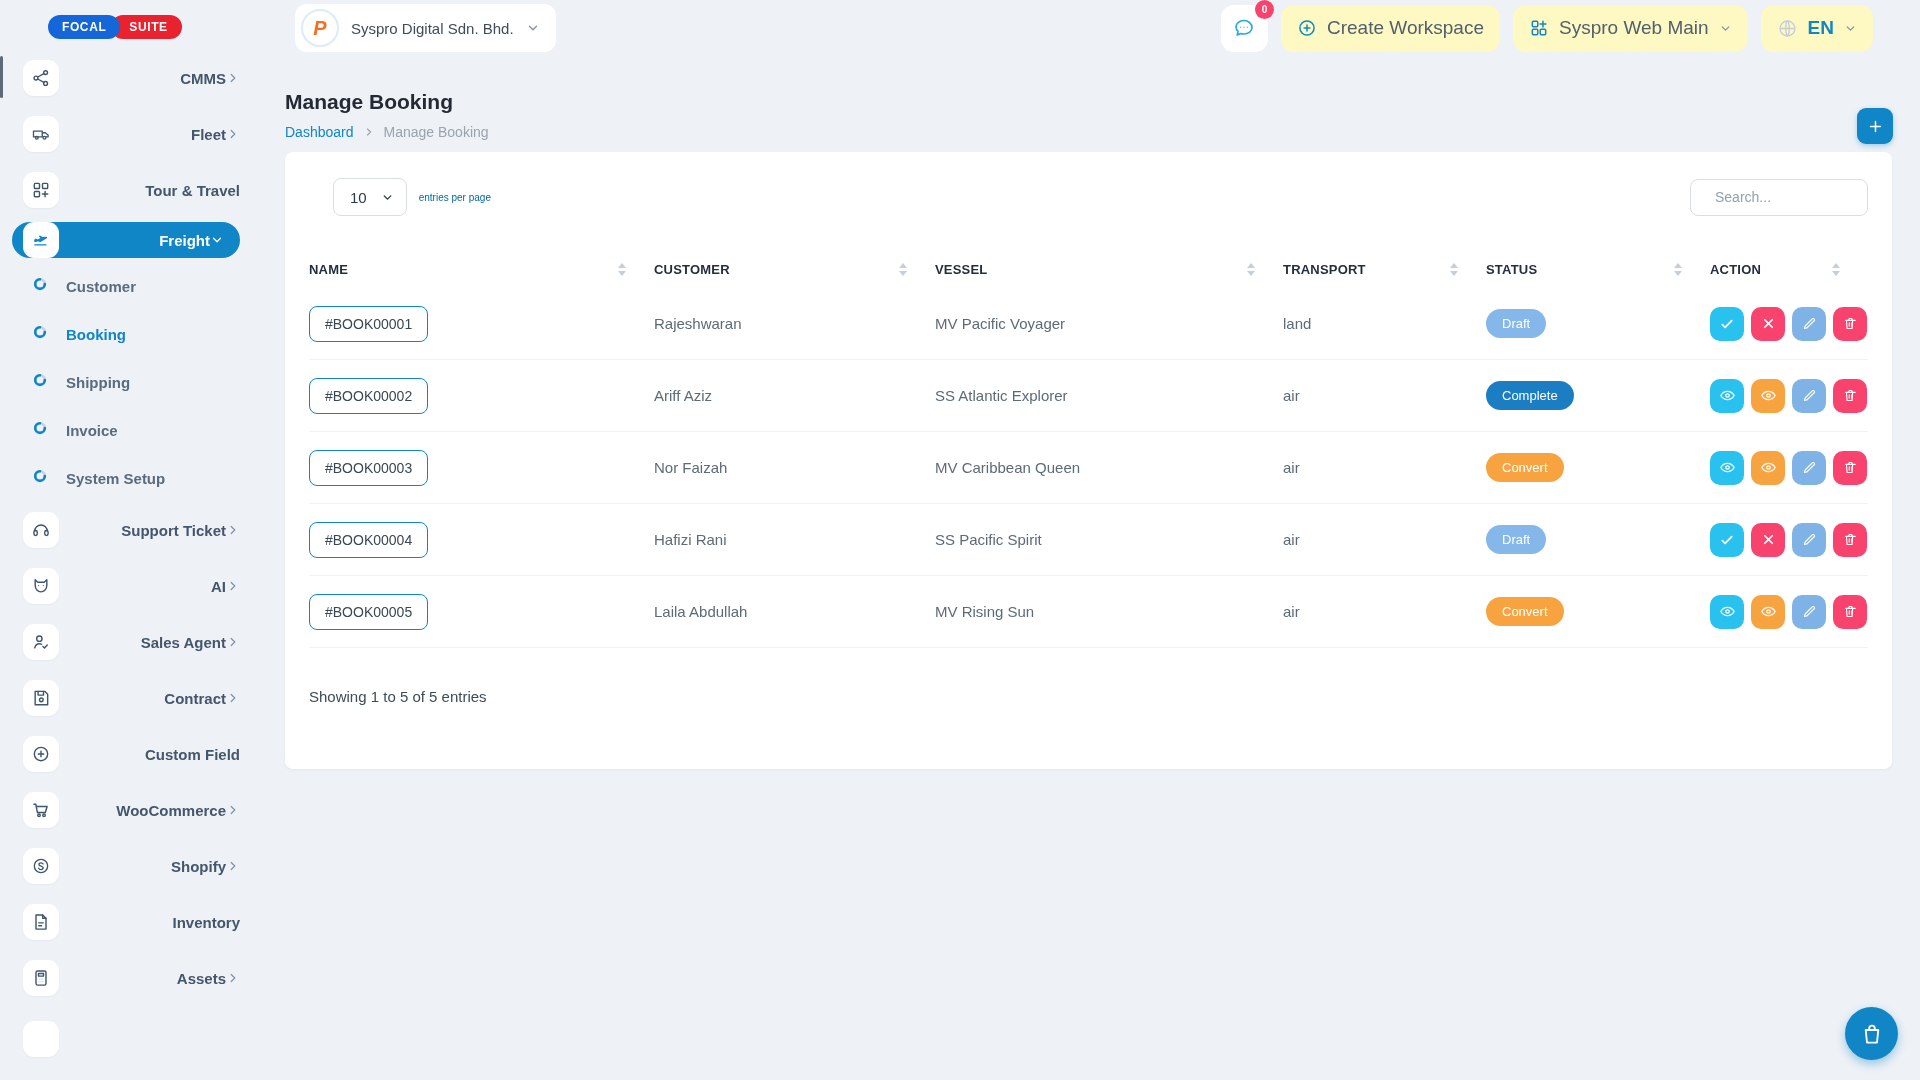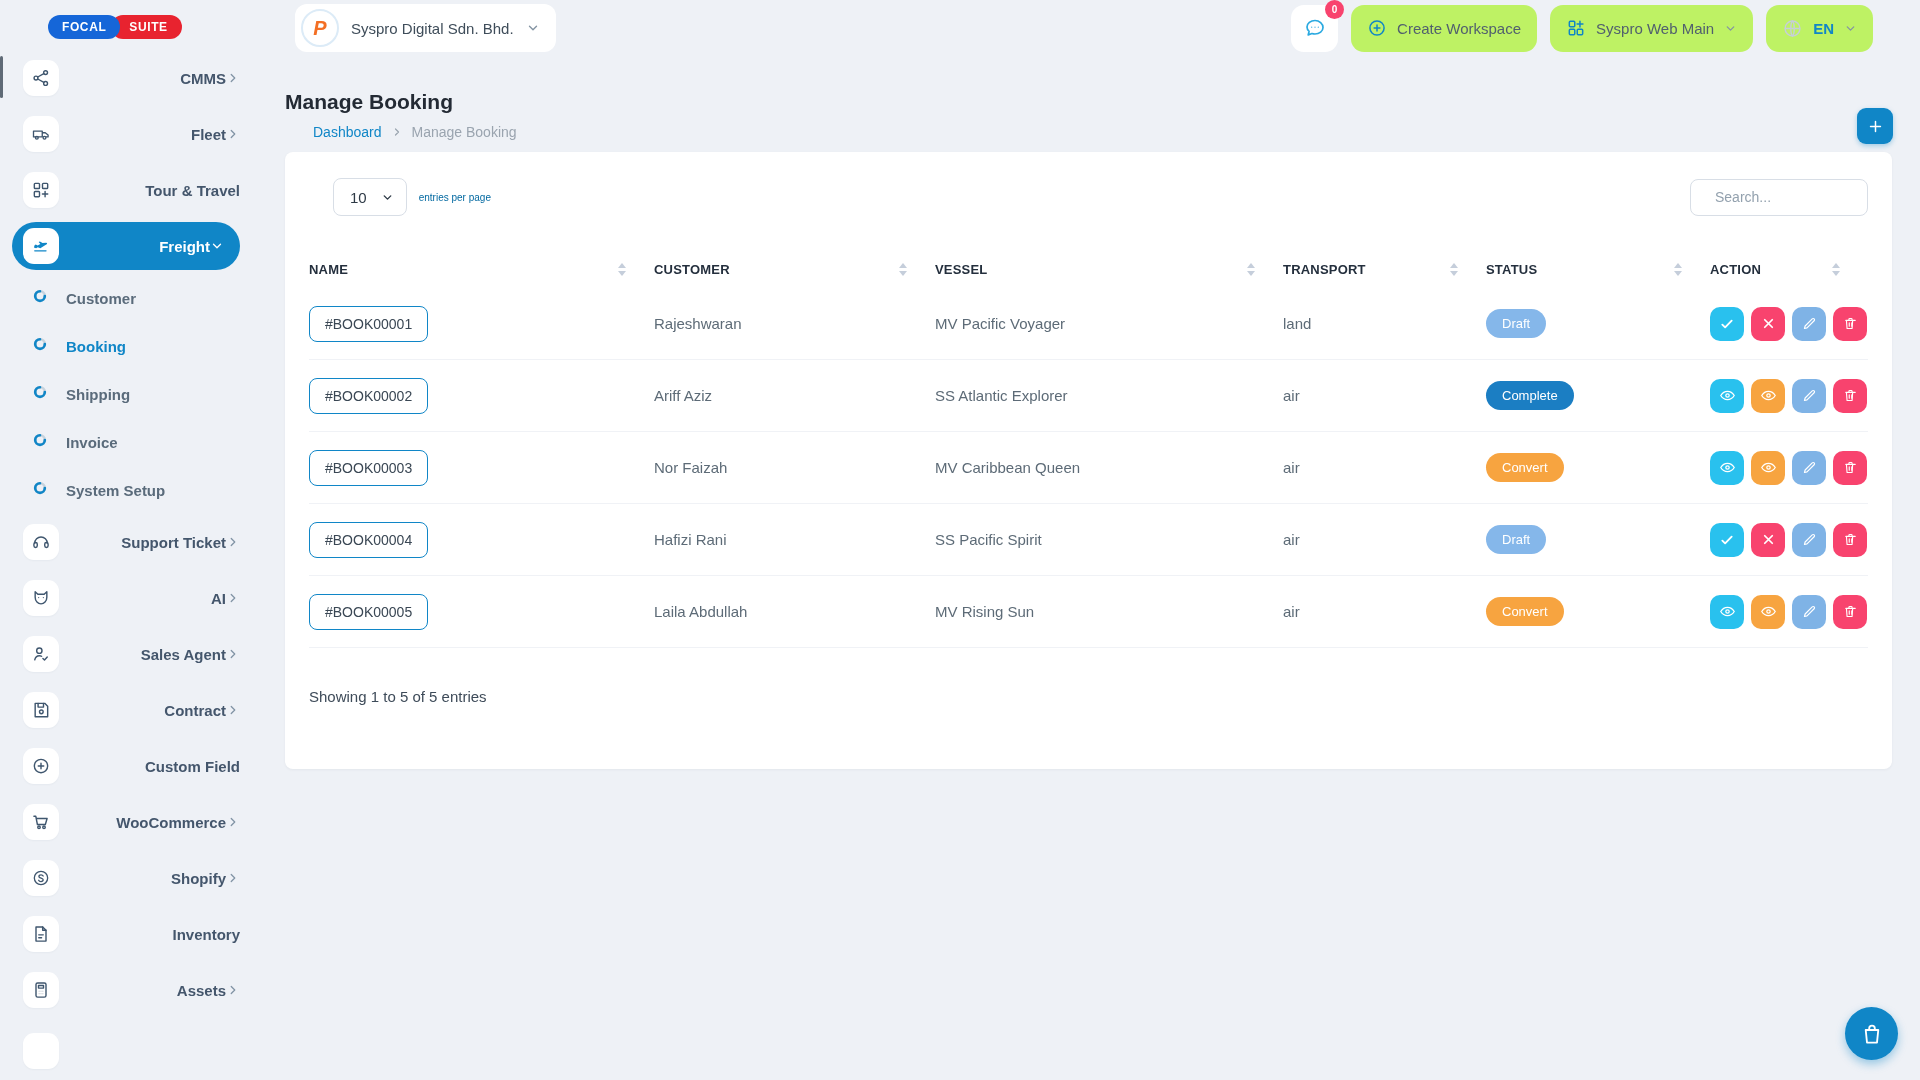--- a/index.html
+++ b/index.html
@@ -21,50 +21,50 @@
                font-size:20px; color:#f36f24; }
   .ws-label { font-size:15px; color:#3f4d5a; }
   .chev-down svg, .chev-right svg { display:block; }
 
   .topbar-right { position:absolute; right:47px; top:4px; height:48px; display:flex; align-items:center; gap:13px; }
   .icon-btn { position:relative; width:47px; height:47px; background:#fff; border-radius:13px; border:none;
               display:flex; align-items:center; justify-content:center; cursor:pointer; }
   .badge { position:absolute; top:-5px; right:-6px; min-width:19px; height:19px; border-radius:10px;
            background:var(--pink,#f8436e); color:#fff; font-size:10px; font-weight:700;
            display:flex; align-items:center; justify-content:center; padding:0 5px; }
-  .pill-btn { height:47px; background:#bef264; border-radius:13px; border:none; display:flex; align-items:center;
-              gap:10px; padding:0 16px; font-size:15px; color:#51606e; cursor:pointer;
+  .pill-btn { height:47px; background:#fef9c3; border-radius:13px; border:none; display:flex; align-items:center;
+              gap:10px; padding:0 16px; font-size:19px; color:#51606e; cursor:pointer;
               font-family:"Liberation Sans","DejaVu Sans",sans-serif; }
   .pill-btn .lang { color:var(--accent,#1086c7); font-weight:600; }
 
   
   .sidebar { position:absolute; left:0; top:56px; bottom:0; width:256px; overflow:hidden; }
   .scroll-thumb { position:absolute; left:0; top:0; width:3px; height:42px; background:#5f6a76; border-radius:2px; z-index:5; }
   .nav { margin-top:-6px; }
   .nav-item { height:56px; display:flex; align-items:center; padding:0 16px 0 23px; cursor:pointer;text-align:right; }
   .icon-box { width:36px; height:36px; min-width:36px; background:#fff; border-radius:11px;
               display:flex; align-items:center; justify-content:center; color:#3f566e;
               box-shadow:0 1px 2px rgba(30,50,80,.04); }
   .nav-label { margin-left:20px; font-size:15px; font-weight:600; color:#44566c; flex:1; }
   .nav-chev { color:#8294a5; display:flex; }
   .nav-item.active { background:var(--accent,#1086c7); border-radius:26px; margin:4px 16px 4px 12px;
-                     height:48px; padding:0 16px 0 11px; }
+                     height:36px; padding:0 16px 0 11px; }
   .nav-item.active .icon-box { color:var(--accent,#1086c7); box-shadow:none; }
   .nav-item.active .nav-label { color:#fff; }
   .nav-item.active .nav-chev { color:#fff; }
   .sub-item { height:48px; display:flex; align-items:center; padding-left:33px; gap:19px; cursor:pointer; }
   .sub-label { font-size:15px; font-weight:600; color:#5a6b7b; }
   .sub-item.active .sub-label { color:var(--accent,#1086c7); font-weight:700; }
   .partial-item { padding-top:10px; }
 
   
   .main { position:absolute; left:256px; top:56px; right:0; bottom:0; }
   .page-head { position:relative; padding:34px 28px 0 29px; }
   .page-title { font-size:21px; font-weight:700; color:#232a34; }
-  .breadcrumb { display:flex; align-items:center; gap:9px; margin-top:10px; font-size:14px;margin-left:28px; }
+  .breadcrumb { display:flex; align-items:center; gap:9px; margin-top:10px; font-size:14px; }
   .crumb-link { color:var(--accent,#1086c7); cursor:pointer; }
   .crumb-sep { color:#9aa4af; display:flex; }
   .crumb-current { color:#9aa4af; }
   .add-btn { position:absolute; top:52px; right:27px; width:36px; height:36px; border:none; border-radius:9px;
              background:var(--accent,#1086c7); color:#fff; cursor:pointer; display:flex; align-items:center;
              justify-content:center; box-shadow:0 2px 5px rgba(16,134,199,.35); }
 
   .card { margin:12px 28px 0 29px; background:#fff; border-radius:8px; box-shadow:0 1px 3px rgba(20,35,60,.05);
           padding:26px 24px 64px 24px; }
   .controls { display:flex; align-items:center; }

